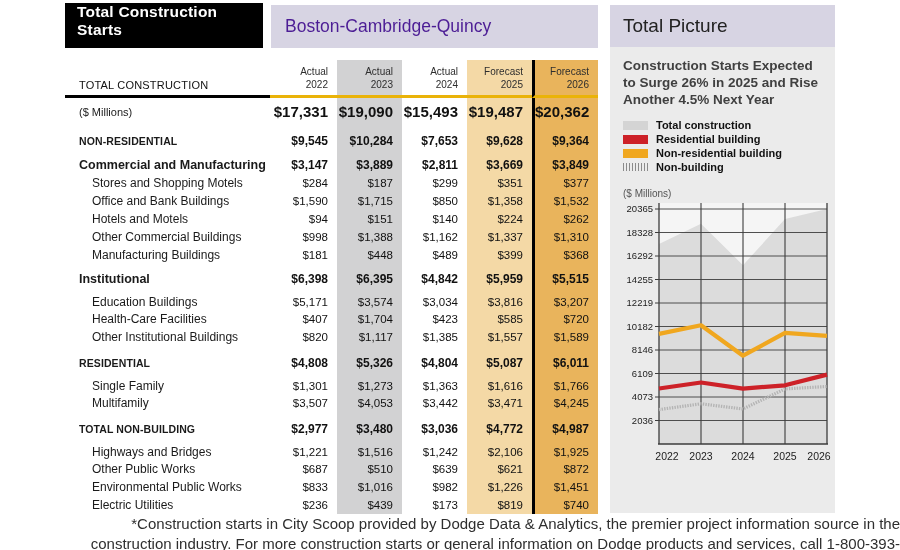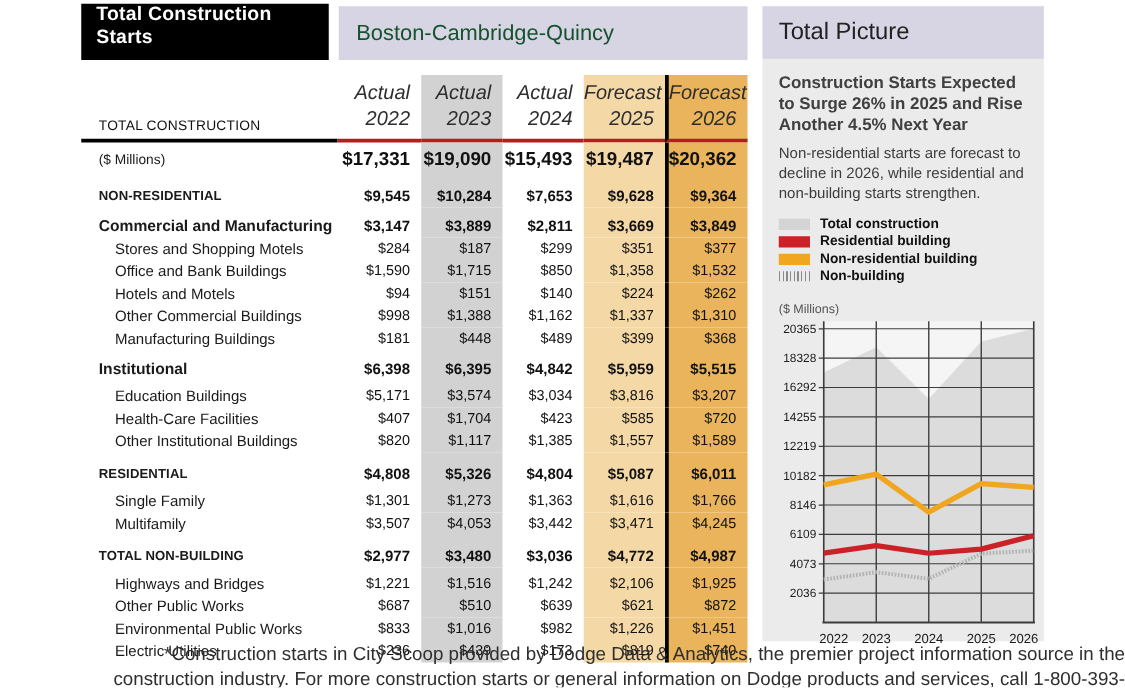--- a/index.html
+++ b/index.html
@@ -6,30 +6,30 @@
   html,body { background:#fff; }
   body { font-family:"Liberation Sans", sans-serif; color:#111; }
   #stage { position:relative; width:900px; height:550px; background:#fff; overflow:hidden; }
 
   
   .title-box { position:absolute; left:65px; top:3px; width:198px; height:45px;
     background:#000; color:#fff; display:flex; align-items:flex-end;
     padding:0 0 9px 12px; font-weight:bold; font-size:15.5px; letter-spacing:.2px; }
   .region-strip { position:absolute; left:271px; top:5px; width:327px; height:43px;
     background:#d7d4e3; display:flex; align-items:center; padding-left:14px;
-    font-size:17.5px; color:#14532d; }
+    font-size:17.5px; color:#4c1d95; }
 
   
   .tbl-wrap { position:absolute; left:65px; top:60px; width:533px; }
   table.starts { border-collapse:separate; border-spacing:0; table-layout:fixed; width:533px; }
   table.starts td, table.starts th { font-weight:normal; }
   th.h-lbl { text-align:left; vertical-align:bottom; font-weight:bold; font-size:11px;
     letter-spacing:.2px; padding:0 0 4px 14px; border-bottom:3px solid #000; }
-  th.h-col { text-align:right; vertical-align:bottom; font-size:16px; line-height:1.3;
-    color:#2e2e2e; padding:5px 9px 4px 0; border-bottom:3px solid #b91c1c;font-style:italic; }
+  th.h-col { text-align:right; vertical-align:bottom; font-size:10px; line-height:1.3;
+    color:#2e2e2e; padding:5px 9px 4px 0; border-bottom:3px solid #eab308; }
   td.lbl { font-size:12px; color:#1a1a1a; padding-left:27px; white-space:nowrap; overflow:hidden; }
   td.val { text-align:right; font-size:11.5px; padding-right:9px; white-space:nowrap; }
   tr td { height:18px; line-height:16px; vertical-align:middle; }
 
   tr.r-millions td { height:26px; padding-top:5px; padding-bottom:3px; }
   tr.r-millions td.lbl { font-size:11px; padding-left:14px; }
   tr.r-millions td.val { font-weight:bold; font-size:15px; }
 
   tr.r-section td { height:26px; padding-top:8px; }
   tr.r-section td.lbl { font-weight:bold; font-size:10.5px; padding-left:14px; letter-spacing:.1px; }
@@ -264,21 +264,20 @@
         </tbody>
     </table>
   </div>
 
   <div class="panel">
     <div class="panel-header">
       <span>Total Picture</span>
     </div>
     <div class="panel-body">
       <div class="headline">Construction Starts Expected to Surge 26% in 2025 and Rise Another 4.5% Next Year</div>
-      <div class="body-text">Non-residential starts are forecast to decline in 2026, while residential and non-building starts strengthen.</div>
       <div class="legend">
           <div class="legend-row">
             <span class="swatch sw-gray-fill"></span>
             <span class="legend-label">Total construction</span>
           </div>
           <div class="legend-row">
             <span class="swatch sw-red"></span>
             <span class="legend-label">Residential building</span>
           </div>
           <div class="legend-row">

